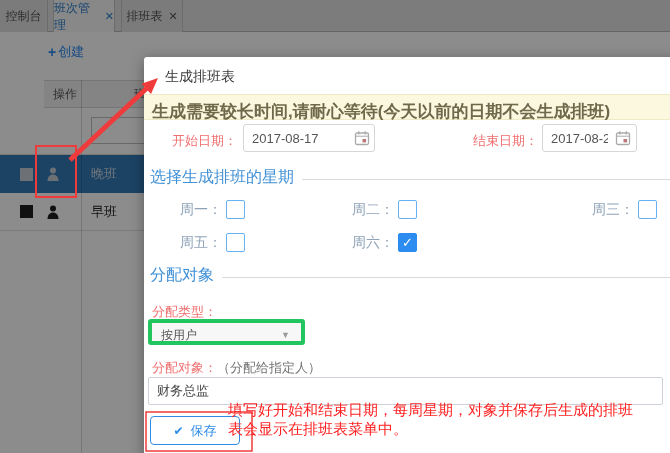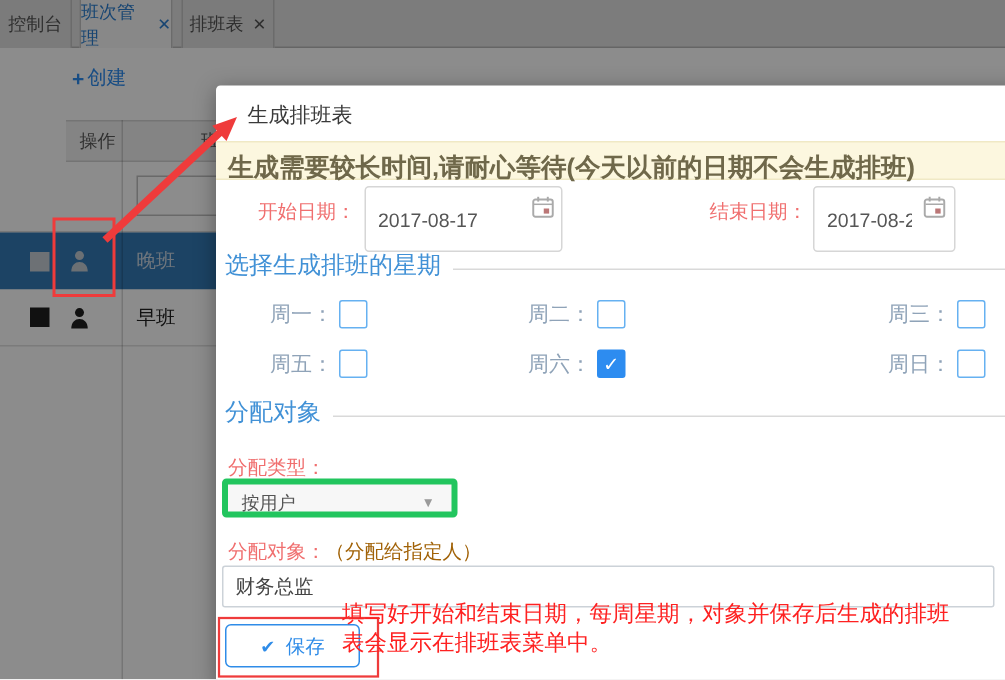--- a/index.html
+++ b/index.html
@@ -45,21 +45,21 @@
   
   .modal { position:absolute; left:144px; top:57px; width:566px; height:400px; background:#fff; z-index:10;
            border-radius:3px 0 0 0; box-shadow:0 3px 14px rgba(0,0,0,0.35); }
   .m-title { position:absolute; left:21px; top:11px; font-size:14px; color:#3a3a3a; }
   .m-alert { position:absolute; left:0; top:37px; width:566px; height:26px; background:#fcf7df;
              border-top:1px solid #f0e9c5; border-bottom:1px solid #f0e9c5; }
   .m-alert span { position:absolute; left:8px; top:5px; font-size:17px; font-weight:bold; color:#6f684a; }
   .red-label { font-size:13px; color:#f06f6f; }
   .lbl-start { position:absolute; left:28px; top:75px; }
   .lbl-end   { position:absolute; left:329px; top:75px; }
-  .date-input { position:absolute; top:67px; height:44px; border:1px solid #d6d6d6; border-radius:3px;
+  .date-input { position:absolute; top:67px; height:28px; border:1px solid #d6d6d6; border-radius:3px;
                 font-size:13px; color:#555; padding:0 28px 0 8px; font-family:inherit; background:#fff; }
   .inp-start { left:99px; width:132px; }
   .inp-end   { left:398px; width:95px; }
   .cal-icon { position:absolute; top:73px; width:16px; height:16px; }
   .cal-start { left:210px; }
   .cal-end   { left:471px; }
 
   .section { position:absolute; left:6px; width:552px; display:flex; align-items:center; gap:8px; }
   .section .s-text { font-size:16px; color:#4191d6; white-space:nowrap; }
   .section .s-line { flex:1; border-top:1px solid #d9d9d9; margin-top:3px; }
@@ -73,21 +73,21 @@
   .wk .box.checked { background:#2d8cf0; border-color:#2d8cf0; font-weight:bold; }
   .wk-r1 { top:143px; } .wk-r2 { top:176px; }
   .wk-c1 { left:22px;font-family:Liberation Serif, serif; } .wk-c2 { left:194px; } .wk-c3 { left:434px; }
 
   .lbl-type { position:absolute; left:8px; top:246px; }
   .select-box { position:absolute; left:4px; top:262px; width:157px; height:26px; background:#f7f7f7;
                 border:4px solid #22c55e; border-radius:3px; font-size:12px; color:#555; line-height:24px; padding-left:9px; cursor:pointer; }
   .select-box .caret { position:absolute; right:11px; top:0; font-size:9px; color:#9a9a9a; }
   .lbl-target { position:absolute; left:8px; top:302px; font-size:13px; }
   .lbl-target .t1 { color:#f06f6f; }
-  .lbl-target .t2 { color:#a16207; }
+  .lbl-target .t2 { color:#737373; }
   .target-input { position:absolute; left:4px; top:320px; width:515px; height:28px; border:1px solid #ccd2d8;
                   border-radius:2px; font-size:13px; color:#444; padding-left:8px; font-family:inherit; }
   .save-btn { position:absolute; left:6px; top:359px; width:90px; height:29px; background:#fff; border:1px solid #2f8ce8;
               border-radius:4px; color:#2f8ce8; font-size:13px; display:flex; align-items:center; justify-content:center; gap:7px; cursor:pointer; }
   .save-btn .chk { font-size:12px; }
 
   
   .annot-svg { position:absolute; inset:0; width:670px; height:453px; z-index:20; pointer-events:none; }
   .note { position:absolute; left:228px; top:400px; width:442px; z-index:21; font-size:15px; line-height:19px;
           color:#fe2121; pointer-events:none; }
@@ -203,24 +203,20 @@
       <span class="box"></span>
     </div>
     <div class="wk wk-r2 wk-c1">
       <span class="wk-label">周五：</span>
       <span class="box"></span>
     </div>
     <div class="wk wk-r2 wk-c2">
       <span class="wk-label">周六：</span>
       <span class="box checked">✓</span>
     </div>
-    <div class="wk wk-r2 wk-c3">
-      <span class="wk-label">周日：</span>
-      <span class="box"></span>
-    </div>
 
     <div class="section sec-assign">
       <span class="s-text">分配对象</span>
       <span class="s-line"></span>
     </div>
 
     <span class="red-label lbl-type">分配类型：</span>
     <div class="select-box">
       <span>按用户</span>
       <span class="caret">▼</span>

